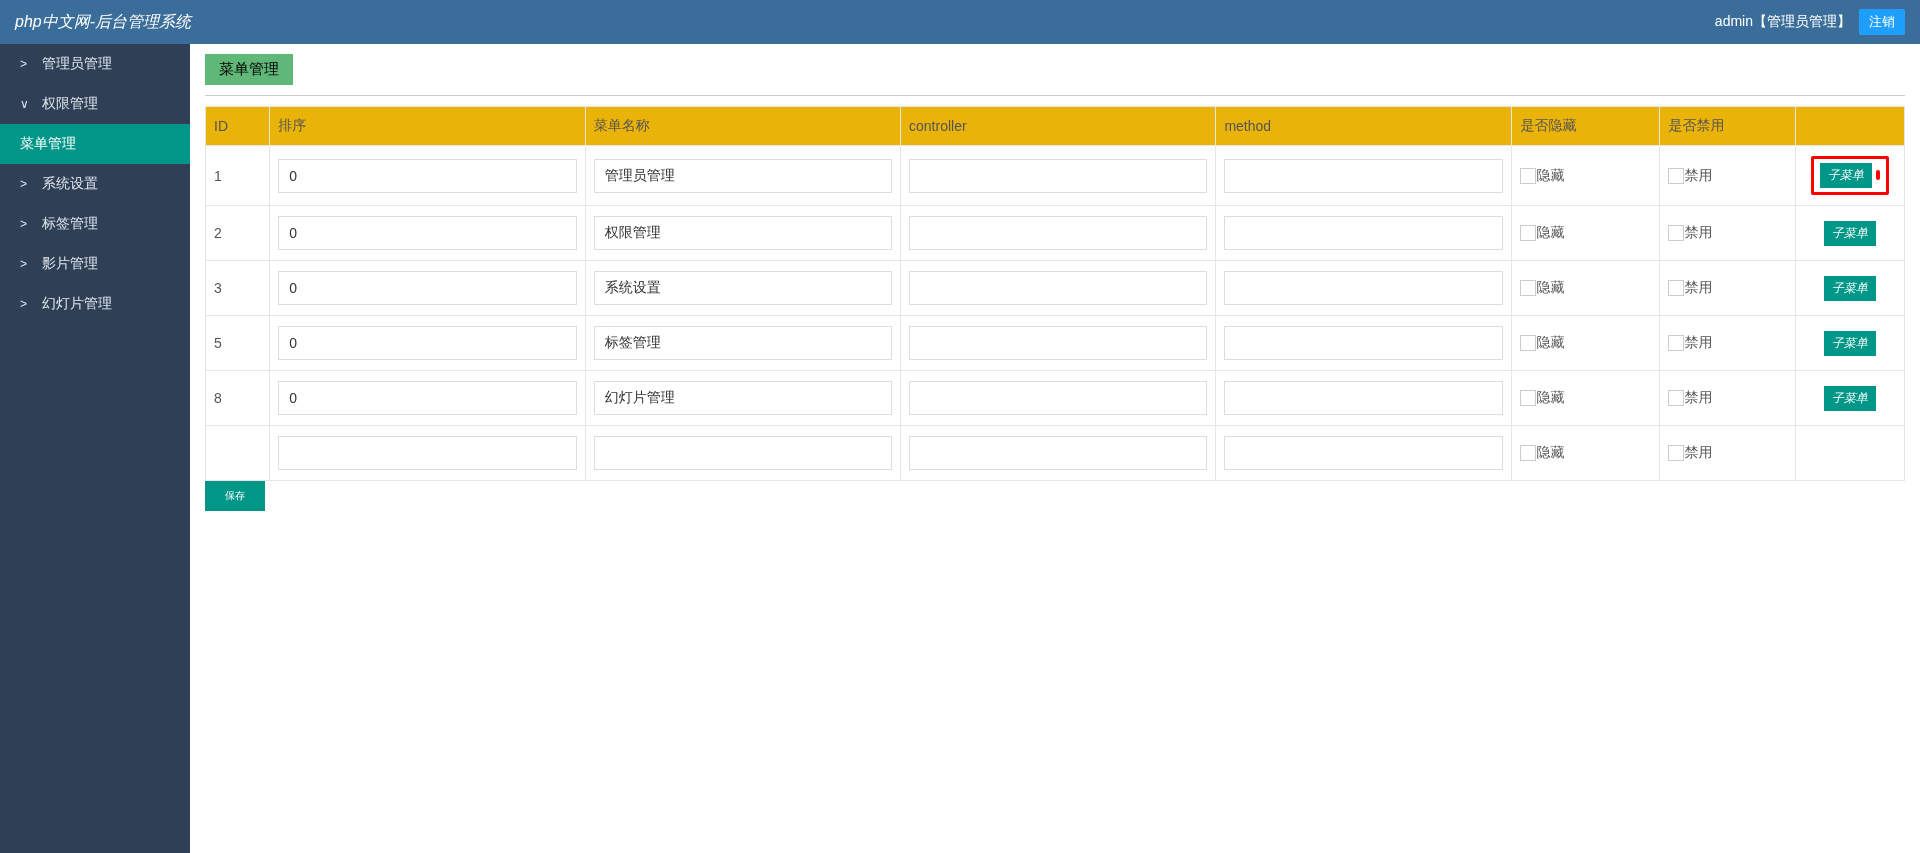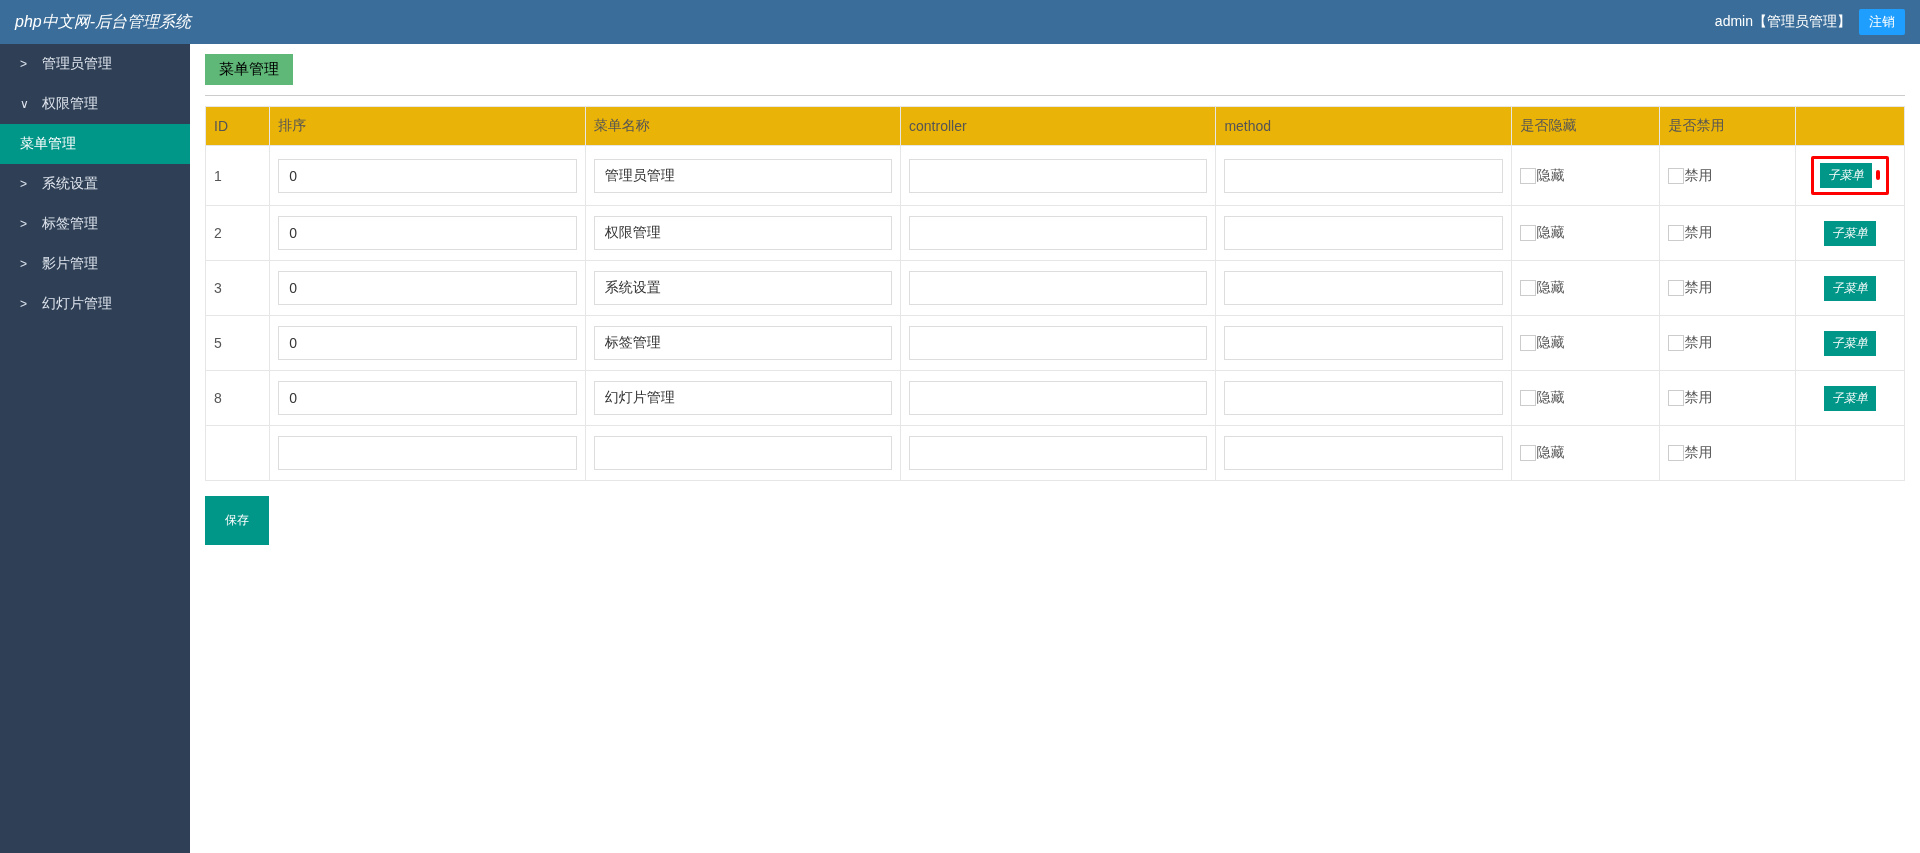--- a/index.html
+++ b/index.html
@@ -128,24 +128,23 @@
   height: 10px;
   background: #ff0000;
   border-radius: 2px;
   margin-left: 4px;
   vertical-align: middle;
 }
 .btn-save {
   background: #009688;
   color: #fff;
   border: none;
-  padding: 16px 20px;
-  font-size: 12px;
-  cursor: pointer;
-  margin-top: 15px;
+  padding: 8px 20px;
+  font-size: 10px;
+  cursor: pointer;
 }
 </style>
 </head>
 <body>
 
 <div class="topbar">
   <div class="title">php中文网-后台管理系统</div>
   <div class="right">
     <span>admin【管理员管理】</span>
     <button class="btn-logout">注销</button>

